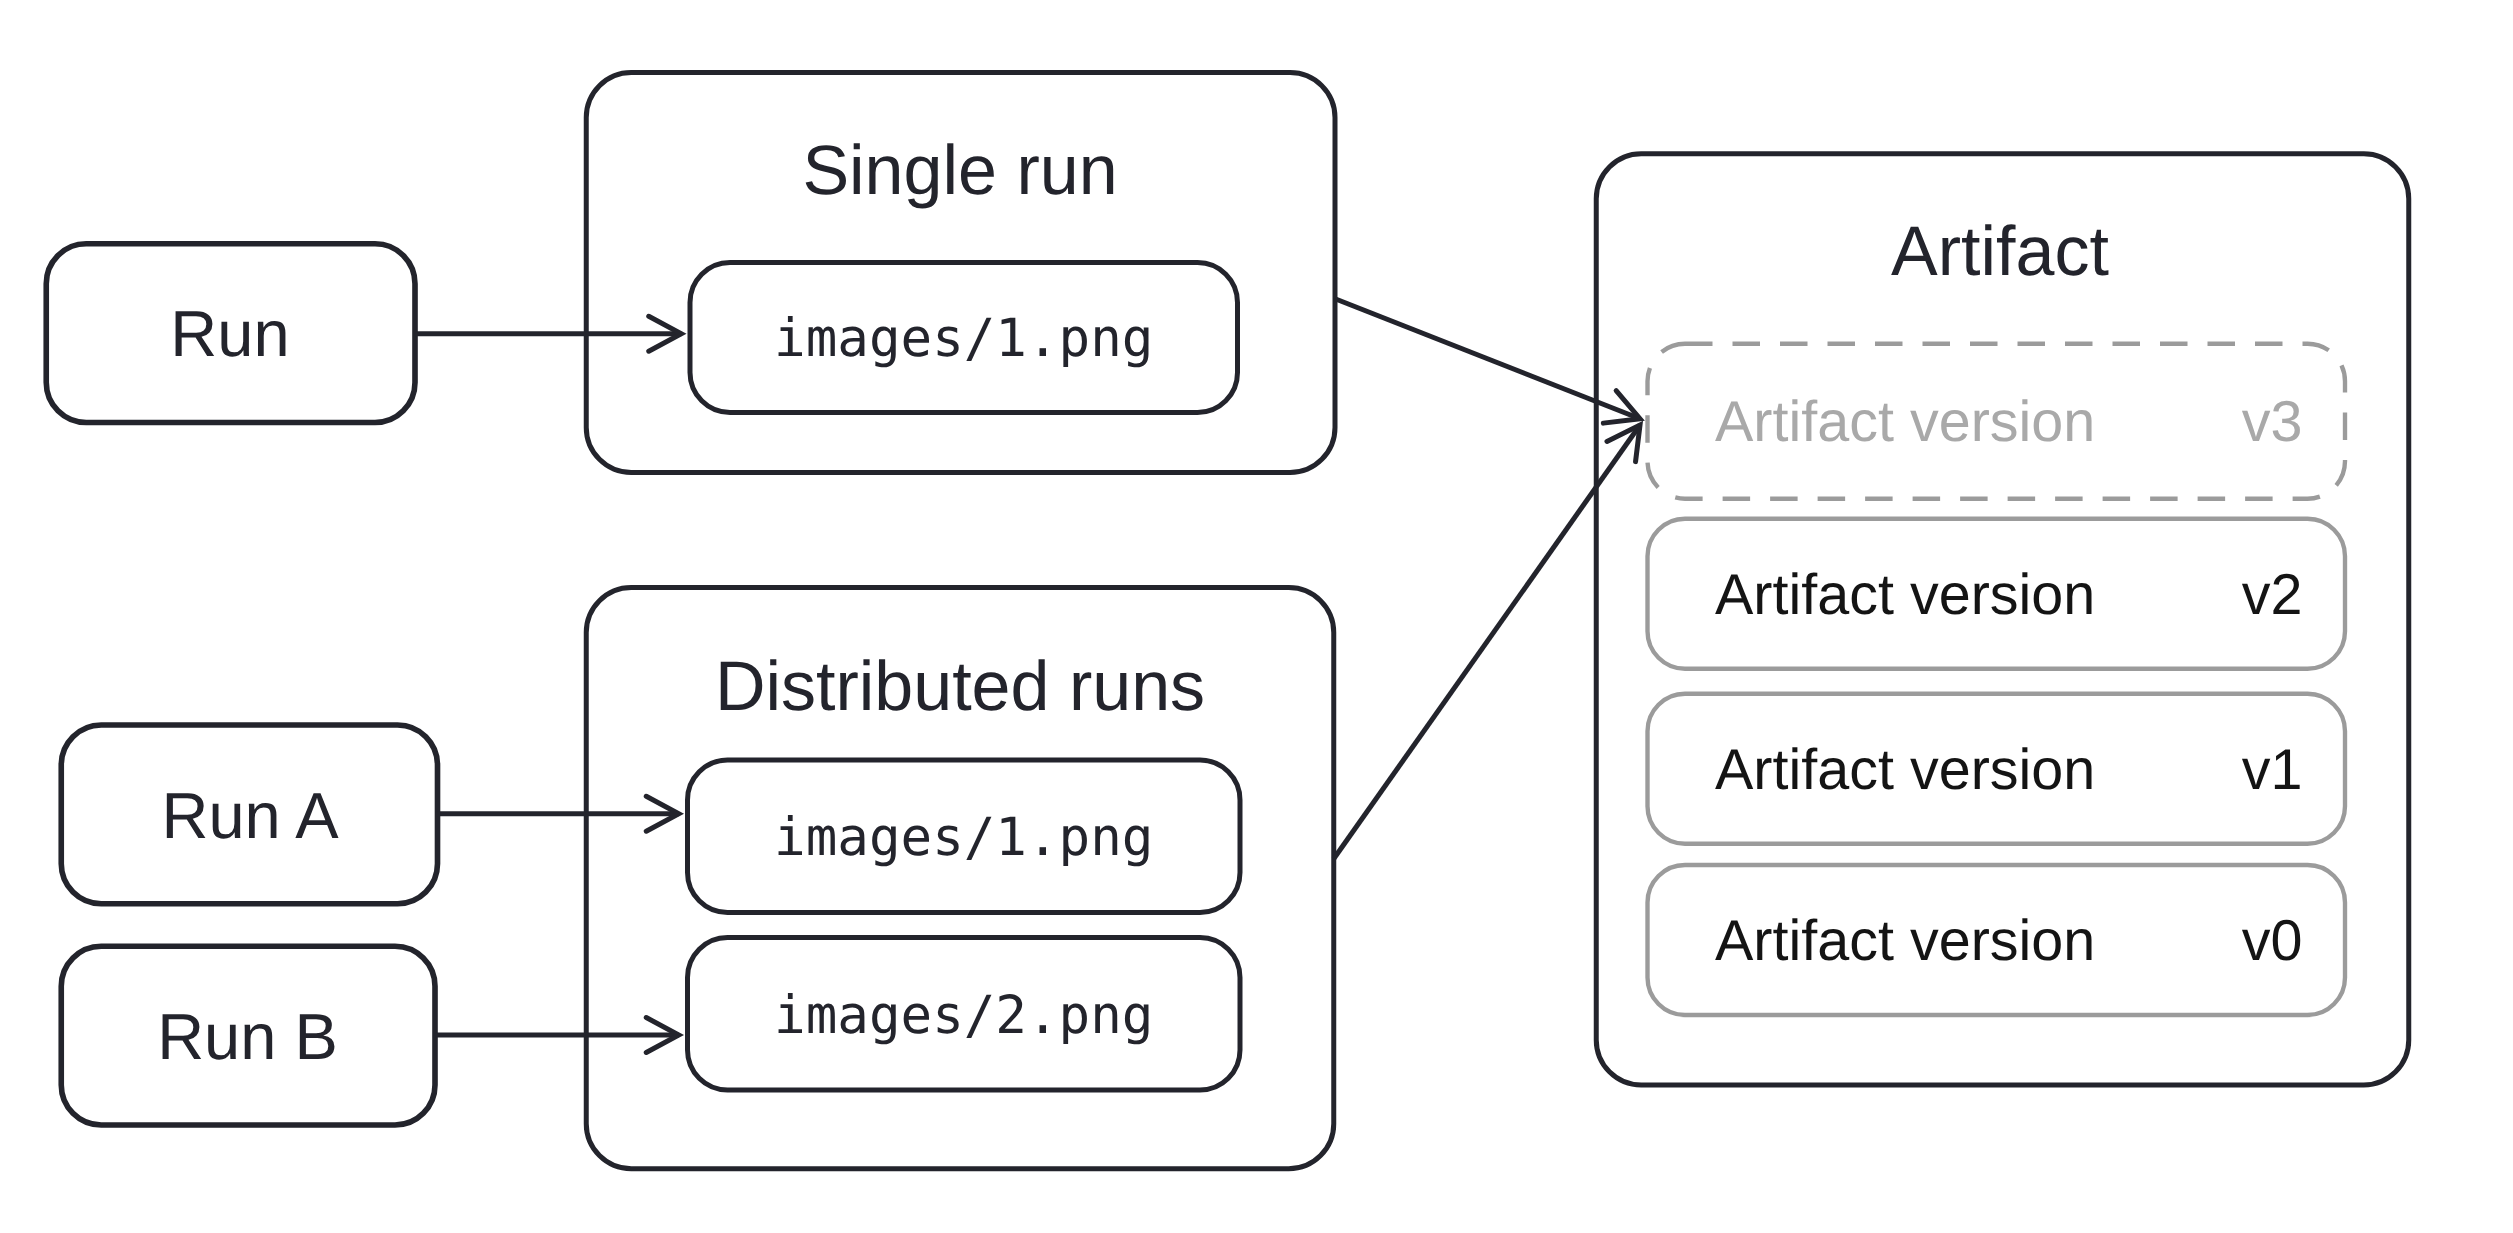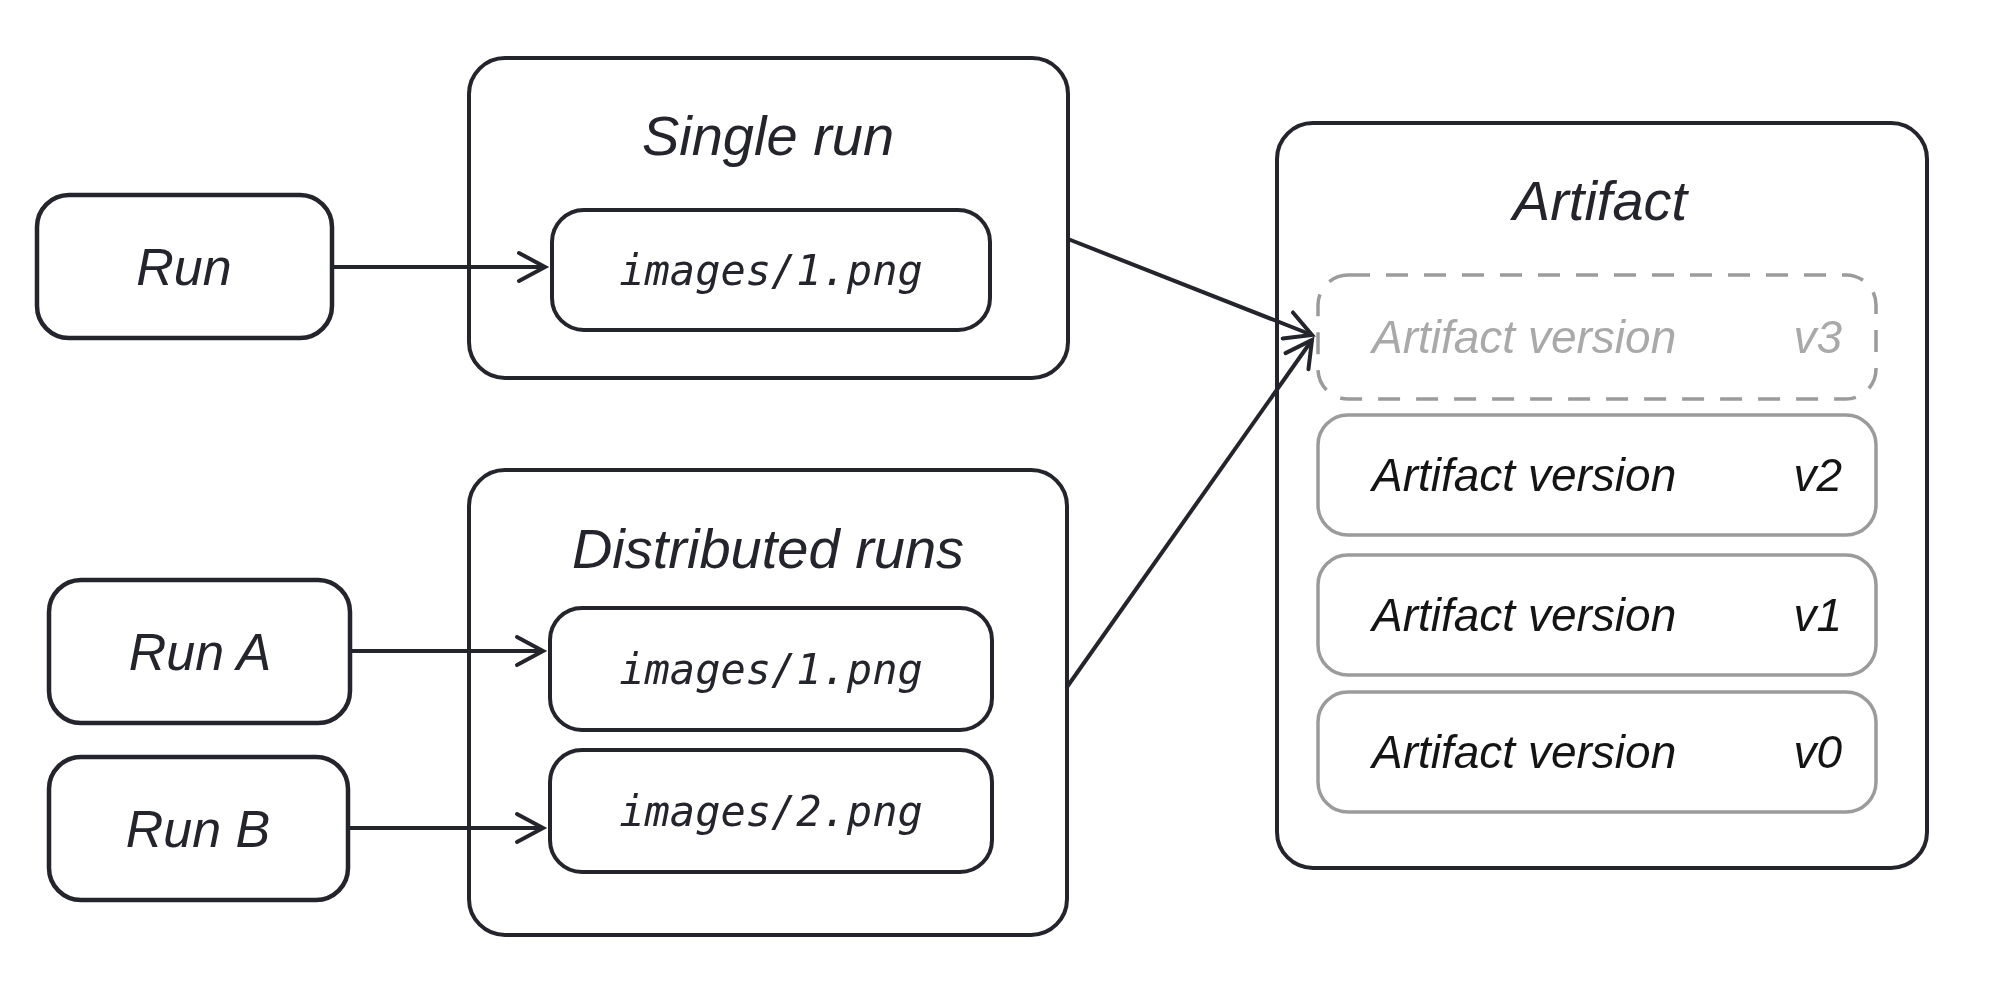--- a/index.html
+++ b/index.html
@@ -4,21 +4,21 @@
 <style>
   :root{
     --stroke-dark:#23242c;
     --stroke-gray:#9b9b9b;
     --text-dark:#23242c;
     --text-black:#141414;
     --text-muted:#a9a9a9;
     --background:#ffffff;
   }
   html,body{margin:0;padding:0;background:var(--background);}
-  .canvas-wrap{width:2010px;height:986px;background:var(--background);font-style:italic;}
+  .canvas-wrap{width:2010px;height:986px;background:var(--background);}
   svg{display:block;}
 
   .container-box{fill:#ffffff;stroke:var(--stroke-dark);stroke-width:4;}
   .node-box{fill:#ffffff;stroke:var(--stroke-dark);stroke-width:4.5;}
   .file-box{fill:#ffffff;stroke:var(--stroke-dark);stroke-width:4;}
   .version-box{fill:#ffffff;stroke:var(--stroke-gray);stroke-width:3.5;}
   .version-box.dashed{stroke-dasharray:22 16;}
   .arrow-line{stroke:var(--stroke-dark);stroke-width:4;fill:none;}
   .arrowhead-path{fill:none;stroke:var(--stroke-dark);stroke-width:4;stroke-linecap:round;stroke-linejoin:miter;}
 

